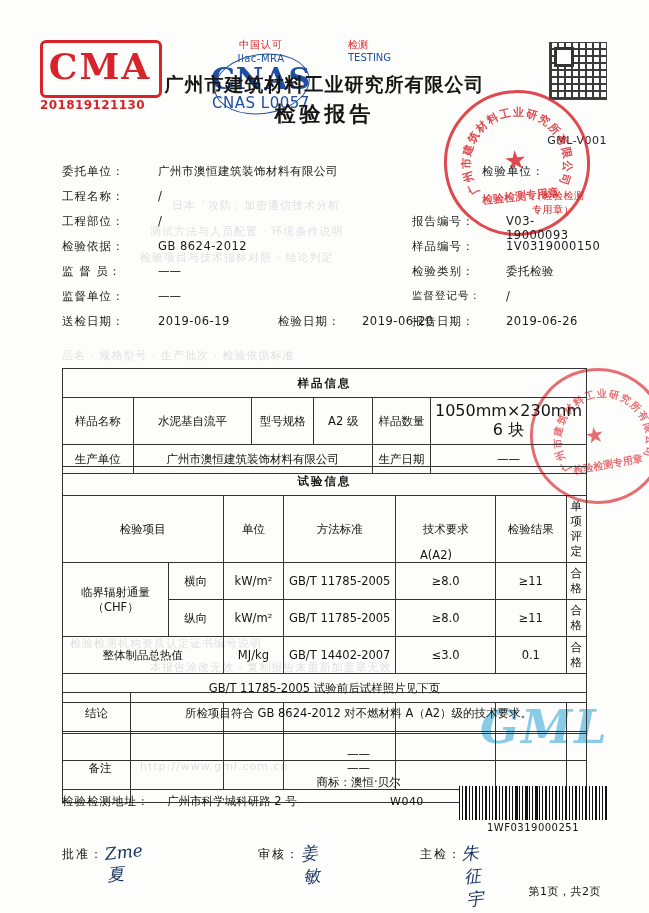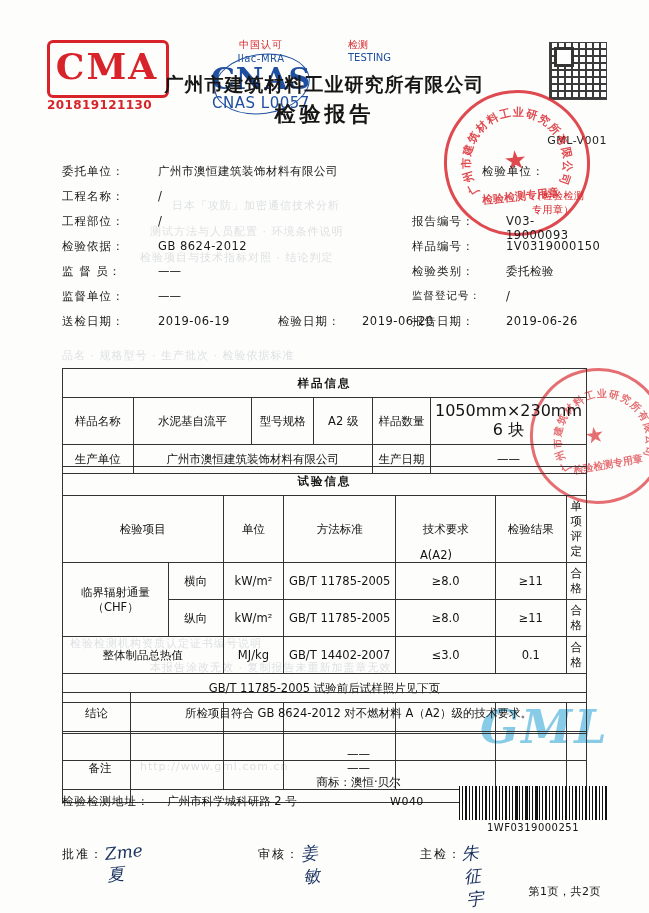--- a/index.html
+++ b/index.html
@@ -19,21 +19,21 @@
   .page {
     position: absolute;
     left: 0; top: 0;
     width: 649px; height: 913px;
     background: #fdfdfb;
   }
 
   
   .cma-logo {
     position: absolute;
-    left: 47px; top: 40px;
+    left: 40px; top: 40px;
     width: 120px; height: 56px;
   }
   .cma-box {
     position: absolute;
     left: 0; top: 0;
     width: 116px; height: 52px;
     border: 3px solid #d8232a;
     border-radius: 6px;
   }
   .cma-text {

